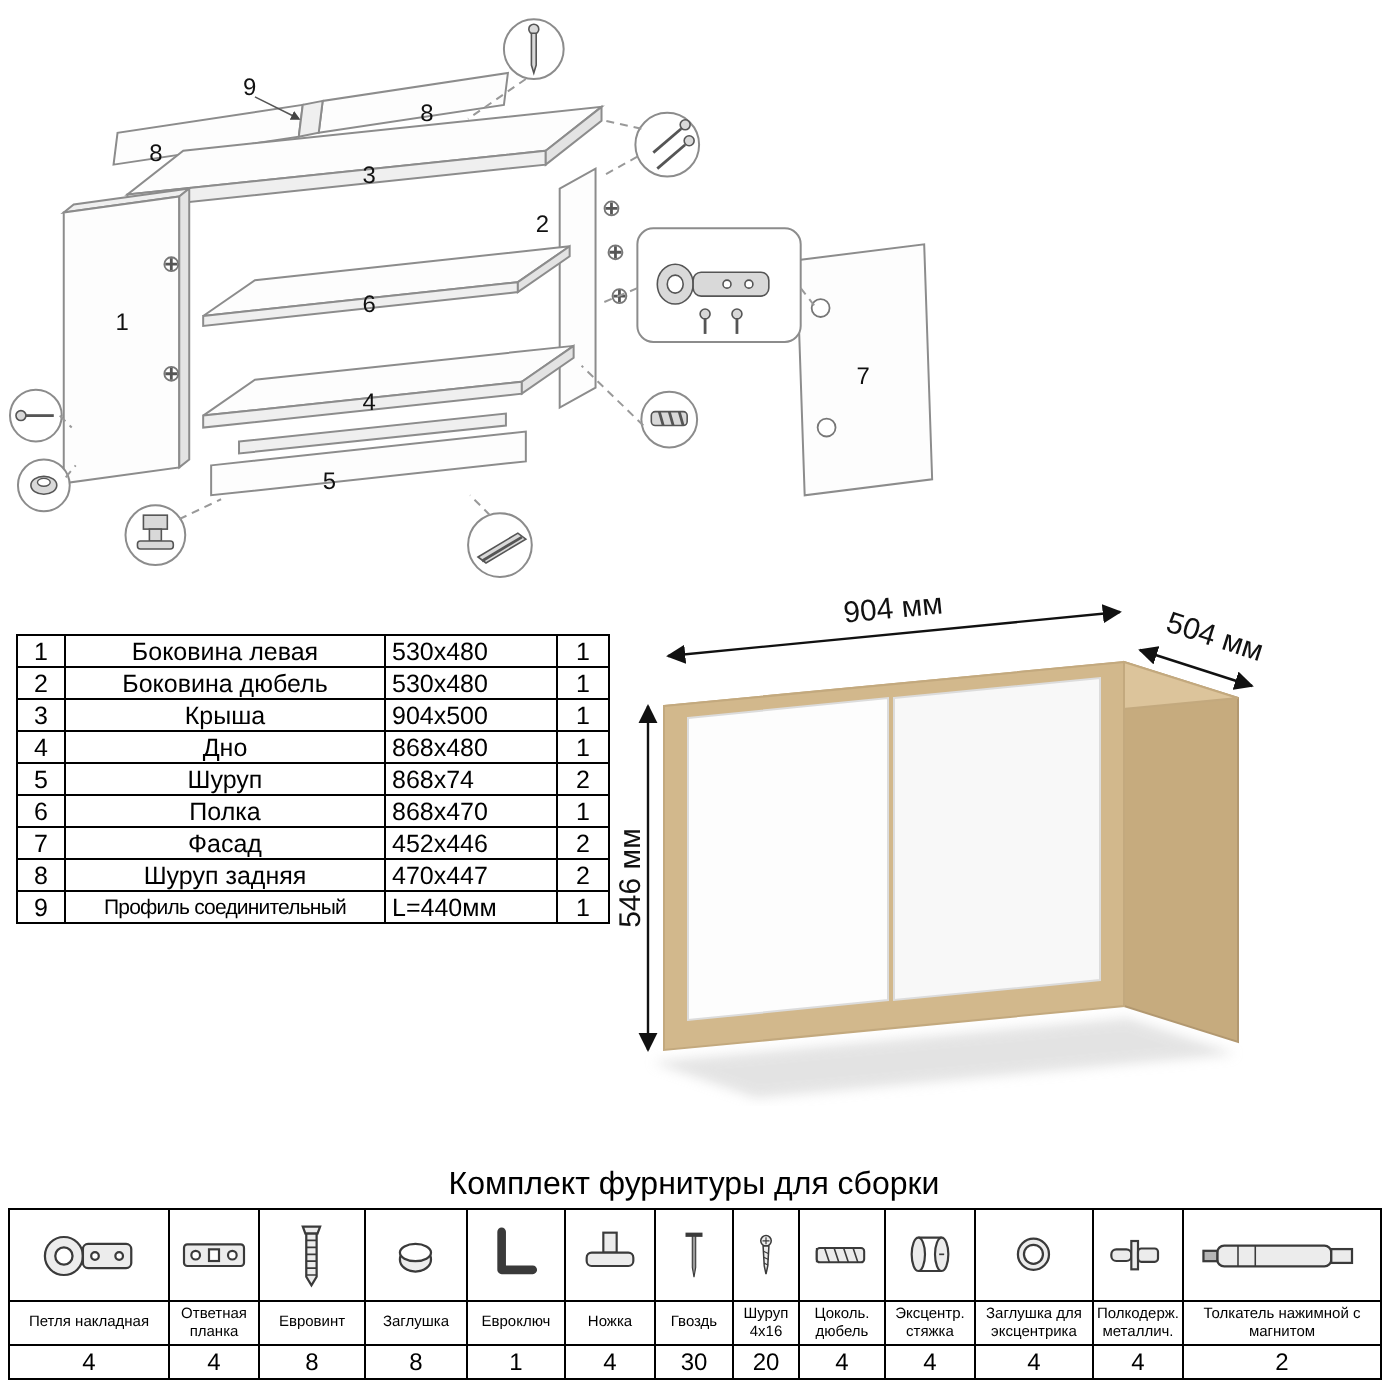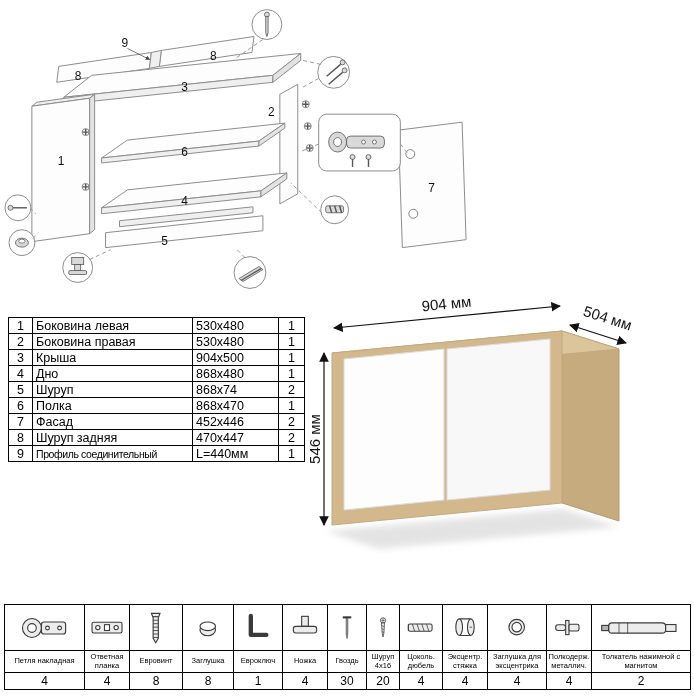--- a/index.html
+++ b/index.html
@@ -16,21 +16,21 @@
   .dash { stroke:#999; stroke-width:1; stroke-dasharray:4 3; fill:none; }
   .callout { fill:#fff; stroke:#8c8c8c; stroke-width:1; }
   .hwline { stroke:#555; stroke-width:1.4; fill:none; }
   .hwfill { fill:#d9d9d9; stroke:#555; stroke-width:0.8; }
   .holemark { fill:#fff; stroke:#777; stroke-width:0.9; }
 
   .parts-wrap { position:absolute; left:8px; top:317px; }
   table.parts { border-collapse:collapse; font-size:12.5px; }
   table.parts td { border:1px solid #000; height:16px; line-height:14px; padding:0 3px; white-space:nowrap; overflow:hidden; }
   td.part-num { width:24px; text-align:center; padding:0; }
-  td.part-name { width:160px; text-align:left; }
+  td.part-name { width:160px; text-align:center; }
   td.part-size { width:86px; text-align:left; }
   td.part-qty { width:26px; text-align:center; padding:0; }
   td.tight { font-size:10.5px; letter-spacing:-0.4px;margin-top:45px; }
 
   .product-wrap { position:absolute; left:302px; top:281px; width:390px; height:272px; }
   .product-wrap svg { display:block; width:100%; height:100%; }
   .dim-label { font-size:15px; fill:#111; font-family:"Liberation Sans",sans-serif; }
   .dimline { stroke:#111; stroke-width:1.2; }
 
   .hw-title { position:absolute; left:0; top:584px; width:694px; text-align:center; font-size:16px; }
@@ -197,21 +197,21 @@
     <table class="parts">
       <tbody>
           <tr>
             <td class="part-num">1</td>
             <td class="part-name">Боковина левая</td>
             <td class="part-size">530x480</td>
             <td class="part-qty">1</td>
           </tr>
           <tr>
             <td class="part-num">2</td>
-            <td class="part-name">Боковина правая</td>
+            <td class="part-name">Боковина дюбель</td>
             <td class="part-size">530x480</td>
             <td class="part-qty">1</td>
           </tr>
           <tr>
             <td class="part-num">3</td>
             <td class="part-name">Крыша</td>
             <td class="part-size">904x500</td>
             <td class="part-qty">1</td>
           </tr>
           <tr>
@@ -282,20 +282,21 @@
         <line class="dimline" x1="256" y1="44" x2="312" y2="62" marker-start="url(#dim)" marker-end="url(#dim)"></line>
         <text class="dim-label" x="292" y="42" text-anchor="middle" transform="rotate(17.8 292 42)">504 мм</text>
       </g>
       <g>
         <line class="dimline" x1="10" y1="72" x2="10" y2="244" marker-start="url(#dim)" marker-end="url(#dim)"></line>
         <text class="dim-label" x="1" y="163" text-anchor="middle" transform="rotate(-90 1 158)">546 мм</text>
       </g>
     </svg>
   </div>
 
+  <div class="hw-title">Комплект фурнитуры для сборки</div>
   <div class="hw-wrap">
     <table class="hw">
       <colgroup>
           <col style="width: 80px;">
           <col style="width: 45px;">
           <col style="width: 53px;">
           <col style="width: 51px;">
           <col style="width: 49px;">
           <col style="width: 45px;">
           <col style="width: 39px;">

